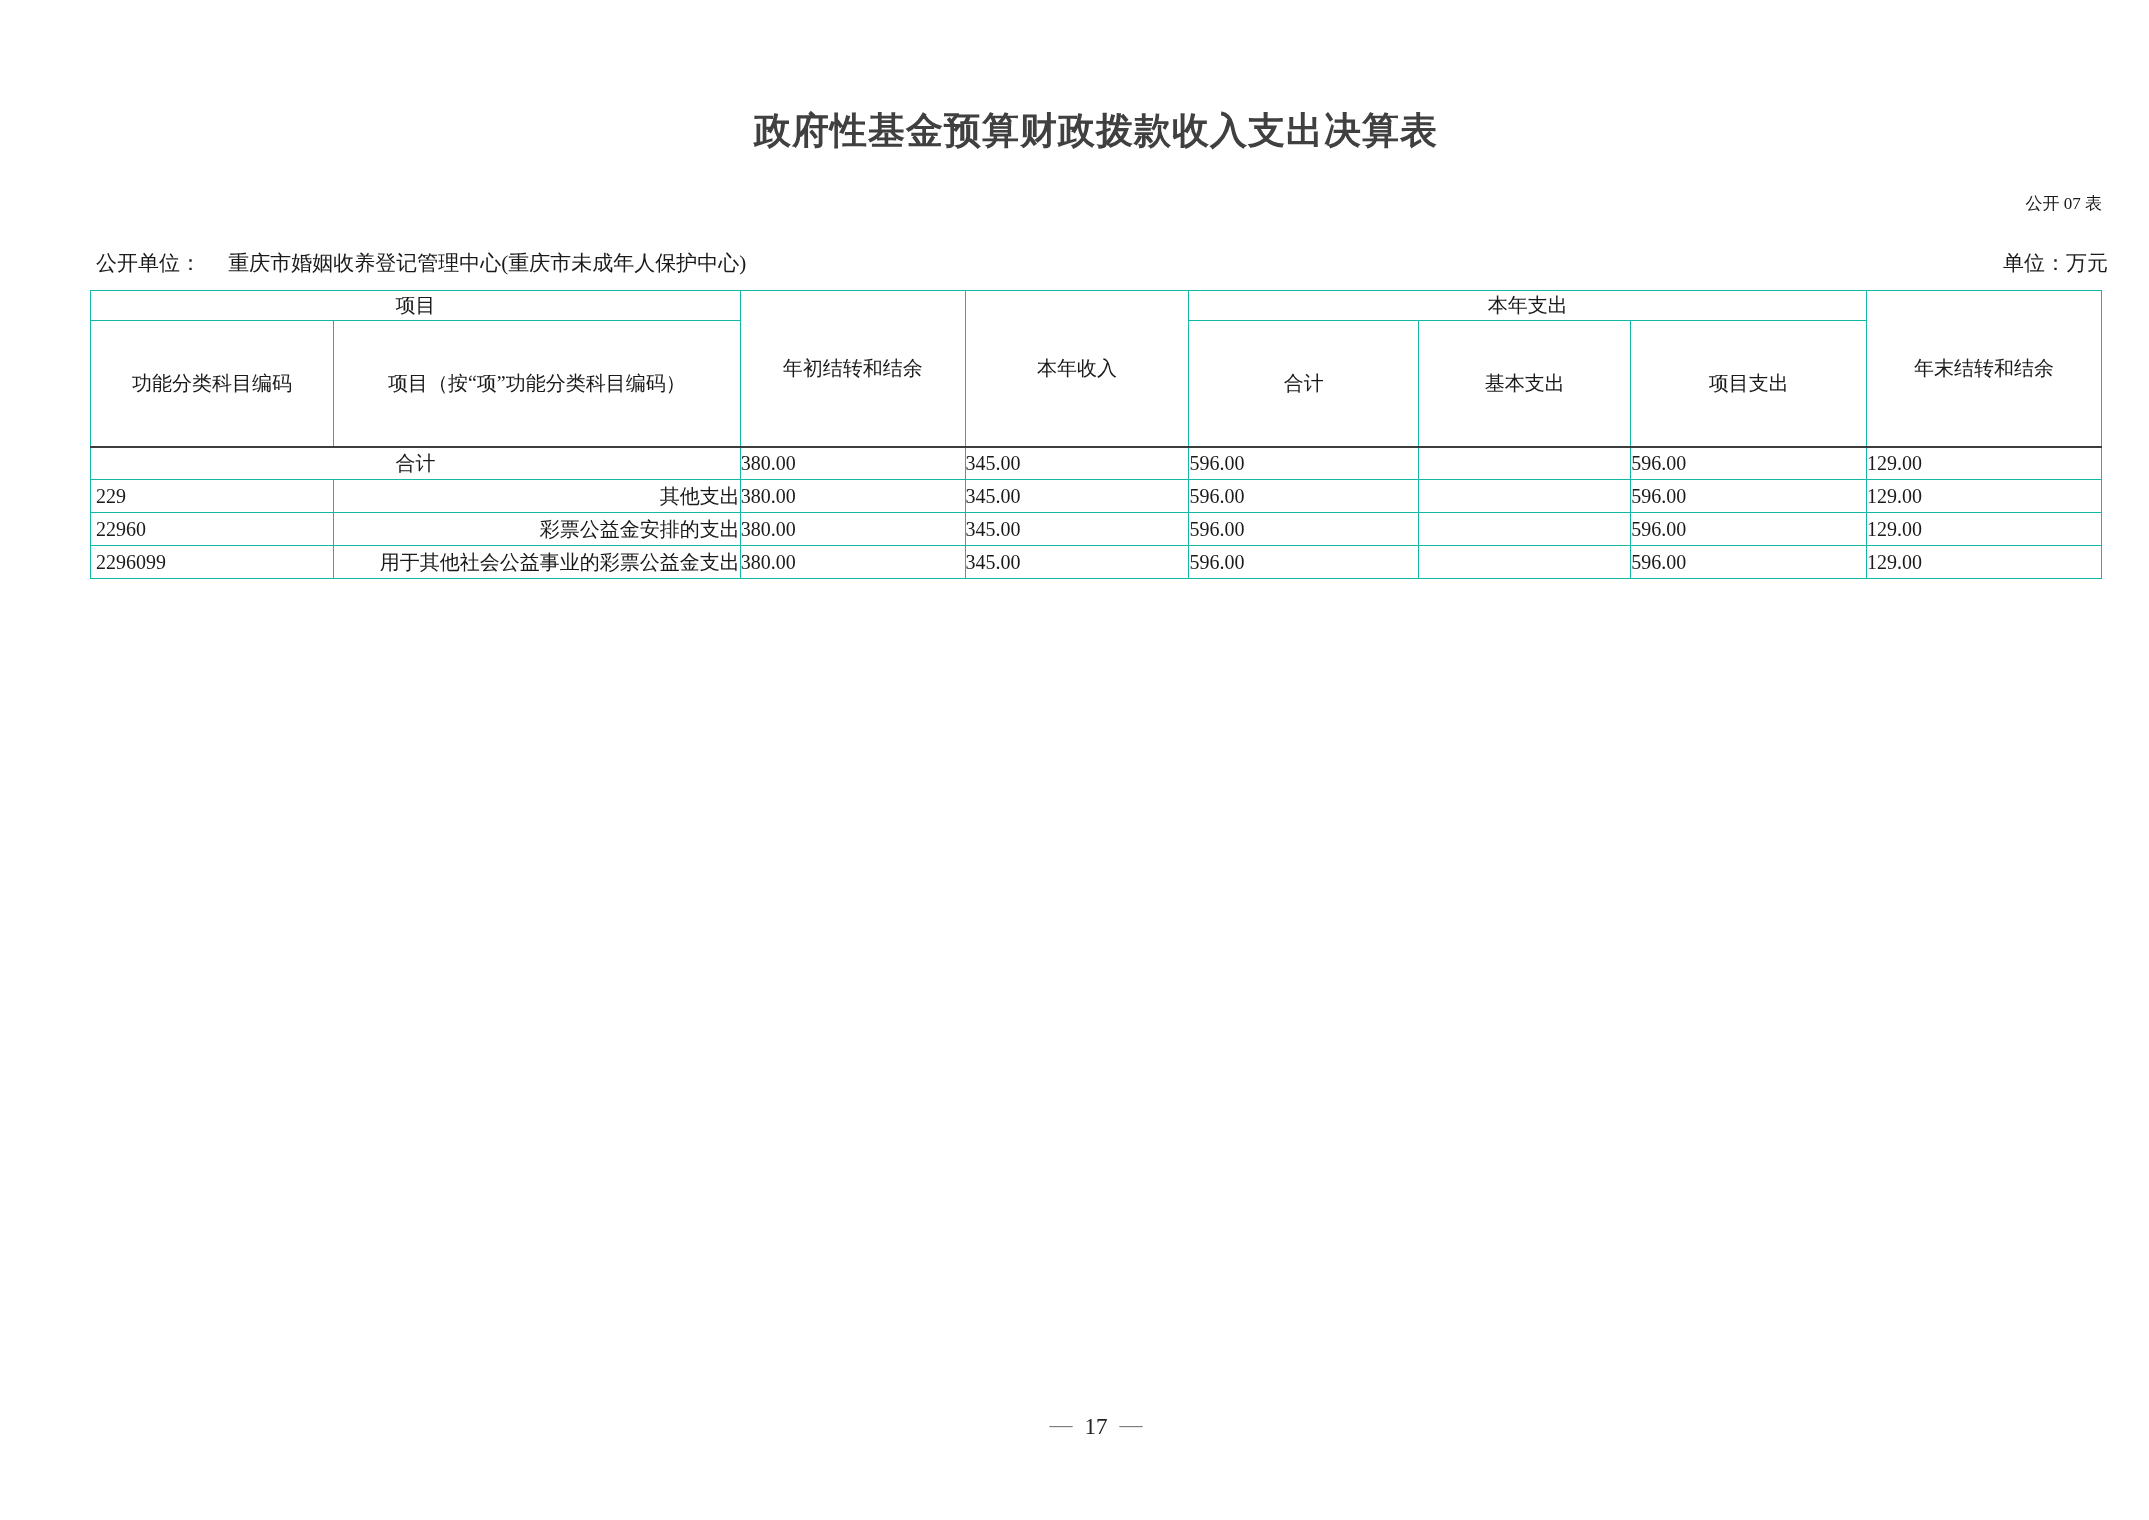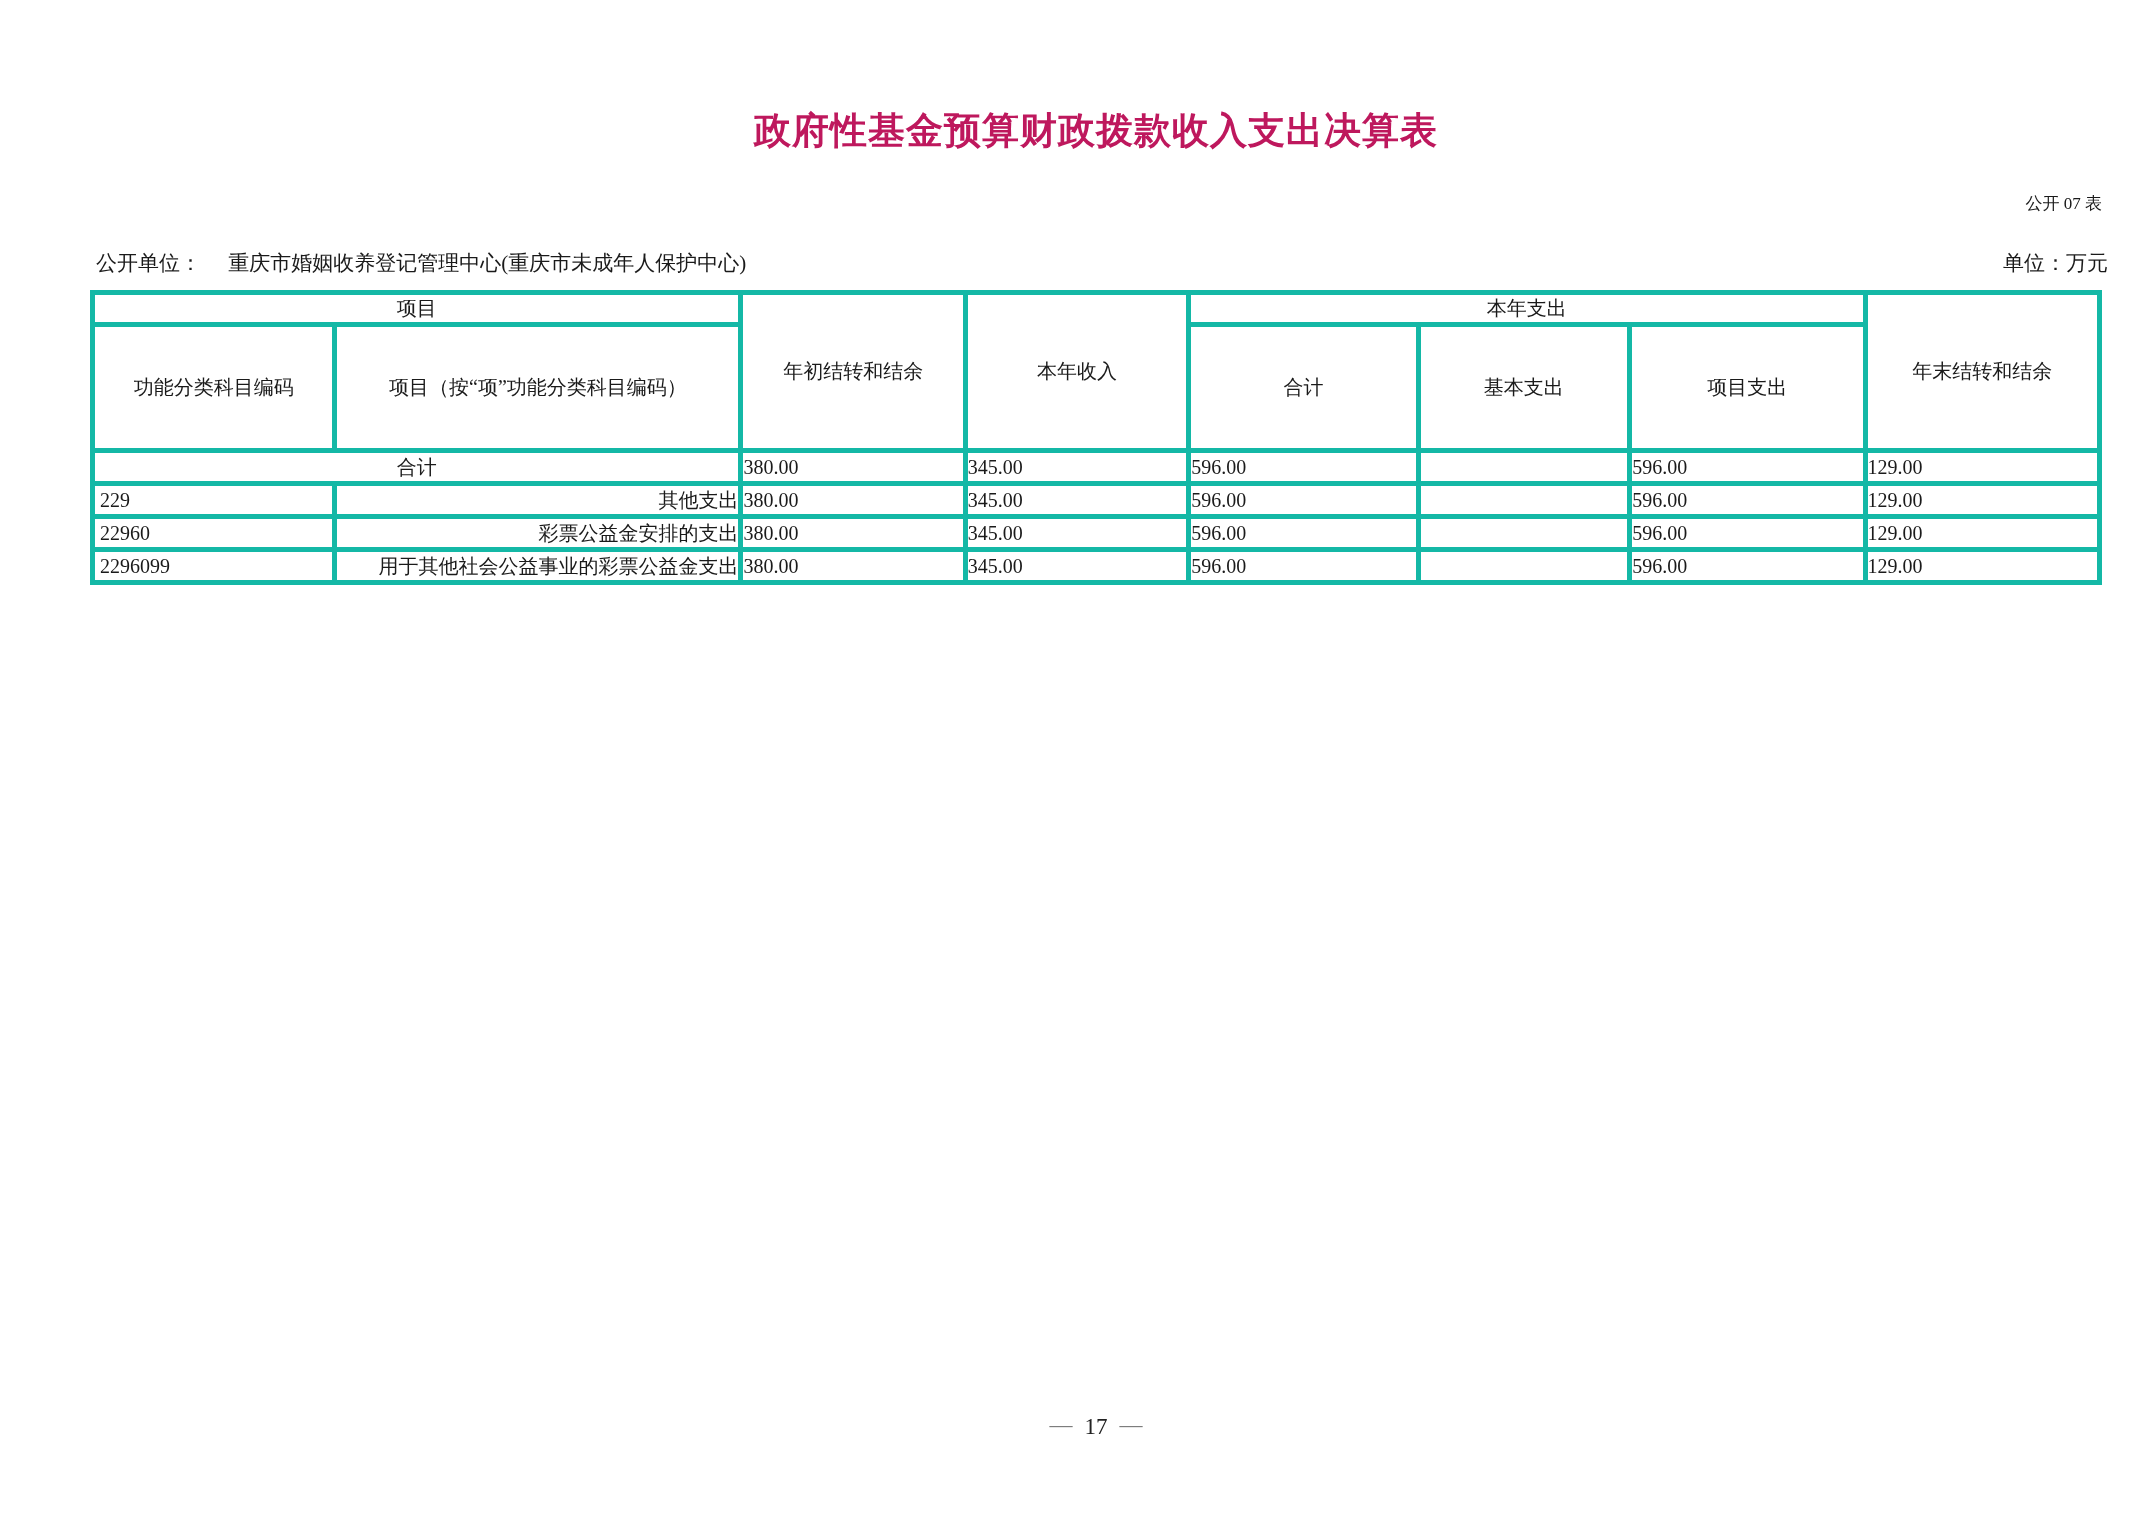--- a/index.html
+++ b/index.html
@@ -8,41 +8,41 @@
     width: 2149px; height: 1520px;
     position: relative;
     font-family: "Liberation Serif", "DejaVu Serif", serif;
     color: #1a1a1a;
     overflow: hidden;
   }
   .doc-title {
     position: absolute; left: 90px; top: 106px; width: 2012px;
     text-align: center;
     font-size: 37px; font-weight: bold; letter-spacing: 1px;
-    color: #be185d;
+    color: #404040;
   }
   .table-code {
     position: absolute; left: 90px; top: 192px; width: 2012px;
     text-align: right; font-size: 17px;
   }
   .meta-row {
     position: absolute; left: 96px; top: 249px; width: 2012px;
     font-size: 21px;
   }
   .meta-left { float: left; }
   .meta-left .org-name { margin-left: 22px; }
   .meta-right { float: right; }
 
   table.fund-table {
     position: absolute; left: 90px; top: 290px; width: 2012px;
     border-collapse: collapse; table-layout: fixed;
     font-size: 20px;
   }
   .fund-table th, .fund-table td {
-    border: 5px solid #14b8a6;
+    border: 1px solid #14b8a6;
     font-weight: normal;
     vertical-align: middle;
     overflow: hidden;
     white-space: nowrap;
   }
   .fund-table thead tr.h1 { height: 30px; }
   .fund-table thead tr.h2 { height: 126px; }
   .fund-table tbody tr { height: 33px; }
   .fund-table th { text-align: center; }
   .fund-table tbody tr.first-data-row td { border-top: 2px solid #3d3d3d; }

